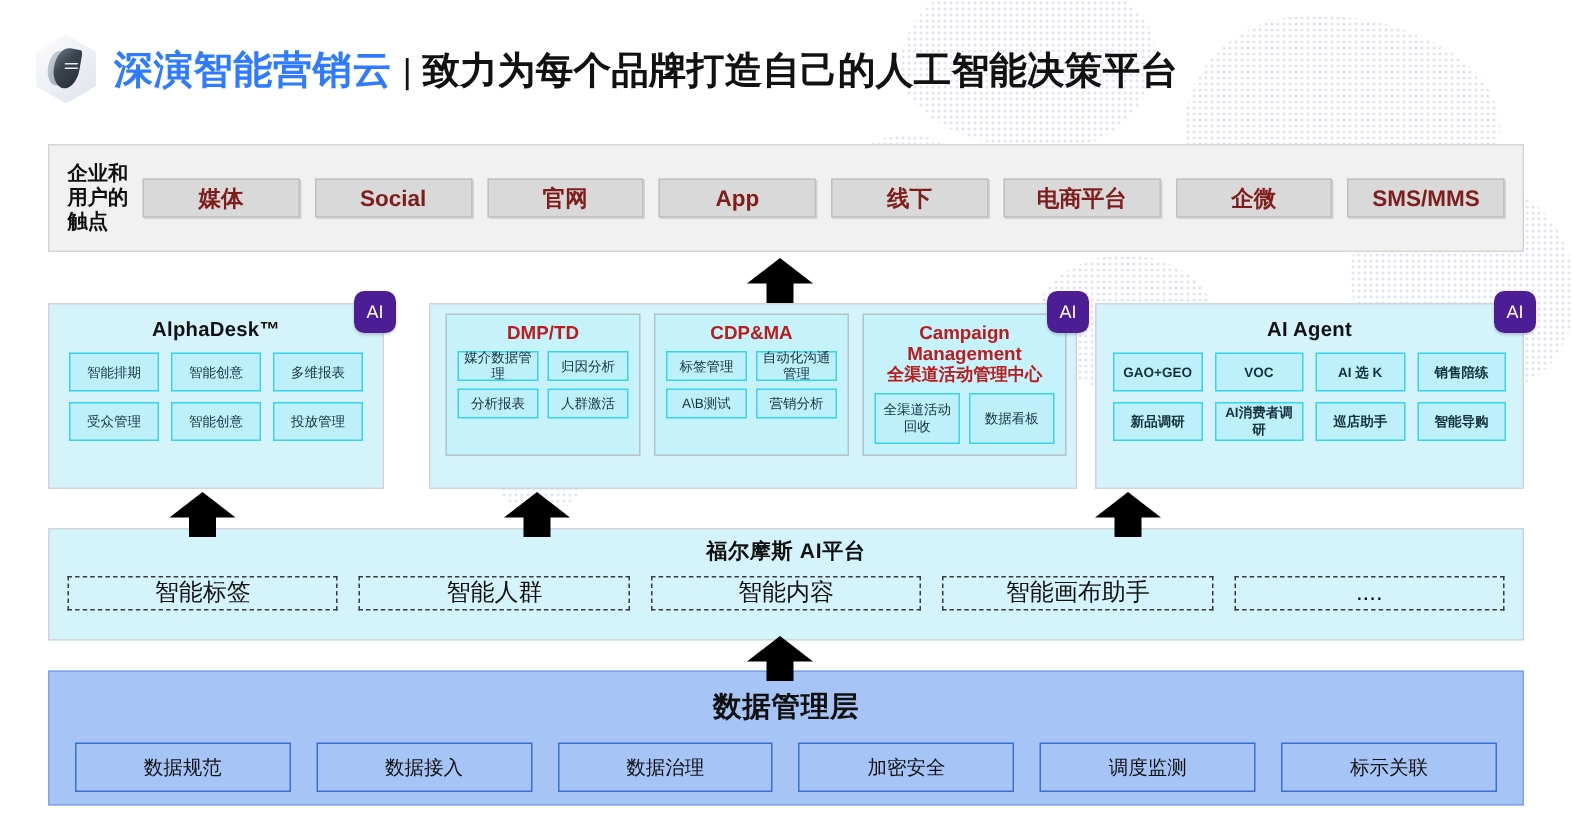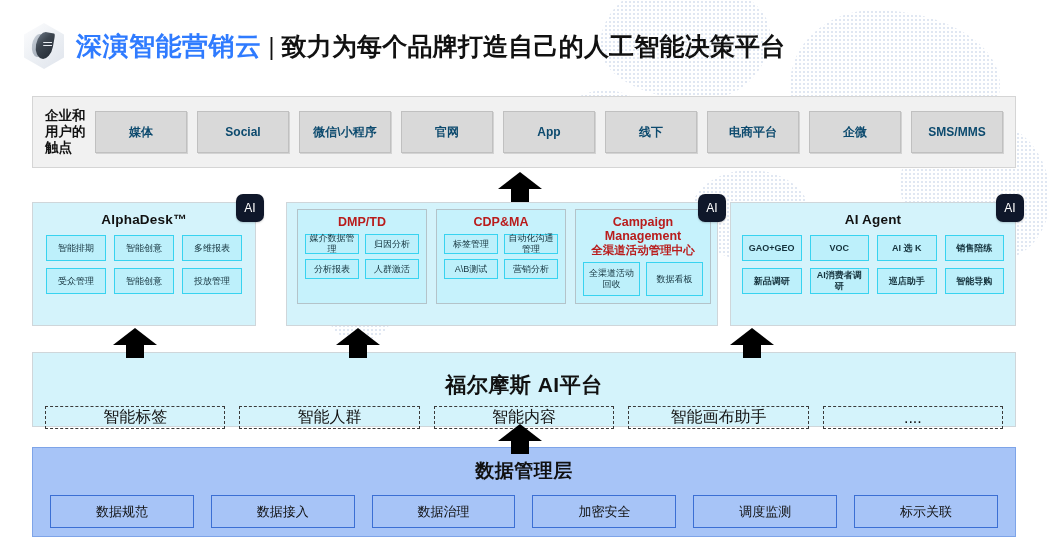--- a/index.html
+++ b/index.html
@@ -93,46 +93,46 @@
   }
   #touchpoint-label {
     width: 42px; margin-left: 12px; margin-right: 8px;
     font-size: 13.5px; font-weight: bold; line-height: 16px;
     color: #111; text-align: left; letter-spacing: 0;
   }
   #touchpoint-items {
     flex: 1 1 auto; display: flex; gap: 10px; padding-right: 12px;
   }
   .touch-chip {
-    flex: 1 1 0; height: 42px;
+    flex: 1 1 0; height: 26px;
     background: #d9d9d9;
     border: 1px solid #c0c0c0;
     display: flex; align-items: center; justify-content: center;
-    font-size: 12px; font-weight: bold; color: #0c4a6e;
+    font-size: 15px; font-weight: bold; color: #7f1d1d;
     box-shadow: 1px 1px 0 rgba(0,0,0,.12);
   }
 
   
   .prod-panel {
     background: #d4f3fb;
     border: 1px solid #cfd6da;
     top: 202px; height: 124px;
   }
   #panel-alphadesk { left: 32px;  width: 224px; }
   #panel-alphadata { left: 286px; width: 432px; }
   #panel-aiagent   { left: 730px; width: 286px; }
 
   .panel-title {
     text-align: center; font-size: 13.5px; font-weight: bold;
     color: #111; padding-top: 9px; letter-spacing: .2px;
   }
   .ai-badge {
     position: absolute; top: -9px; right: -9px;
     width: 28px; height: 28px; border-radius: 7px;
-    background: #0f172a;
+    background: #4c1d95;
     color: #fff; font-size: 12px;
     display: flex; align-items: center; justify-content: center;
     z-index: 7;
     box-shadow: 0 1px 2px rgba(0,0,0,.18);
   }
 
   .cell {
     background: #bdf0fb;
     border: 1.3px solid #38d3f0;
     display: flex; align-items: center; justify-content: center;
@@ -178,22 +178,22 @@
     gap: 7px 8px; padding: 8px 11px 0 11px;
   }
   #aiagent-grid .cell { height: 26px; font-weight: bold; }
 
   
   #platform-layer {
     left: 32px; top: 352px; width: 984px; height: 75px;
     background: #d4f3fb; border: 1px solid #cfd6da;
   }
   #platform-title {
-    text-align: center; font-size: 21px; font-weight: bold;
-    color: #111; padding-top: 18px; letter-spacing: .5px;
+    text-align: center; font-size: 14px; font-weight: bold;
+    color: #111; padding-top: 6px; letter-spacing: .5px;
   }
   #platform-items {
     display: flex; gap: 14px; padding: 7px 12px 0 12px;
   }
   .dashed-chip {
     flex: 1 1 0; height: 23px;
     border: 1.4px dashed #3a3a3a;
     display: flex; align-items: center; justify-content: center;
     font-size: 16px; color: #111;
   }
@@ -260,21 +260,20 @@
     <span id="title-sep">|</span>
     <span id="title-tagline">致力为每个品牌打造自己的人工智能决策平台</span>
   </div>
 </div>
 
 <div class="layer" id="touchpoint-row">
   <div id="touchpoint-label">企业和用户的触点</div>
   <div id="touchpoint-items">
     <div class="touch-chip">媒体</div>
     <div class="touch-chip">Social</div>
-    <div class="touch-chip">微信\小程序</div>
     <div class="touch-chip">官网</div>
     <div class="touch-chip">App</div>
     <div class="touch-chip">线下</div>
     <div class="touch-chip">电商平台</div>
     <div class="touch-chip">企微</div>
     <div class="touch-chip">SMS/MMS</div>
   </div>
 </div>
 
 <div class="arrow-up" style="left:498px;top:172px;">

